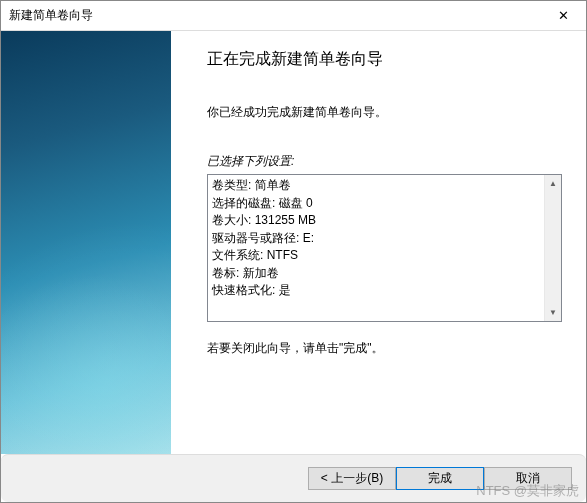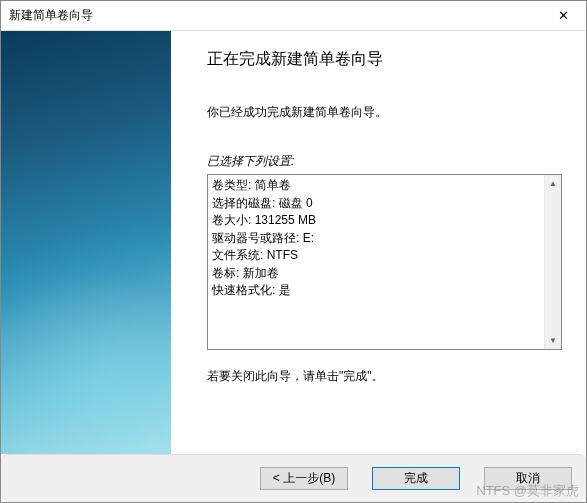--- a/index.html
+++ b/index.html
@@ -94,21 +94,21 @@
       color: #000;
     }
     .label-selected {
       font-size: 12px;
       margin-bottom: 4px;
       color: #000;
       font-style: italic;
     }
     .settings-box {
       border: 1px solid #828790;
-      height: 176px;
+      height: 148px;
       position: relative;
       background: #fff;
       display: flex;
     }
     .settings-list {
       flex: 1;
       padding: 2px 4px;
       overflow: hidden;
       line-height: 17.5px;
       font-size: 12px;
@@ -137,21 +137,21 @@
       font-size: 12px;
       color: #000;
     }
     .button-row {
       height: 48px;
       border-top: 1px solid #ddd;
       display: flex;
       justify-content: flex-end;
       align-items: center;
       padding: 0 14px;
-      gap: 24px;
+      gap: 0;
       background: #f0f0f0;
       border-radius: 7px;
     }
     .btn {
       min-width: 88px;
       height: 23px;
       border: 1px solid #adadad;
       background: #e1e1e1;
       font-size: 12px;
       font-family: inherit;

